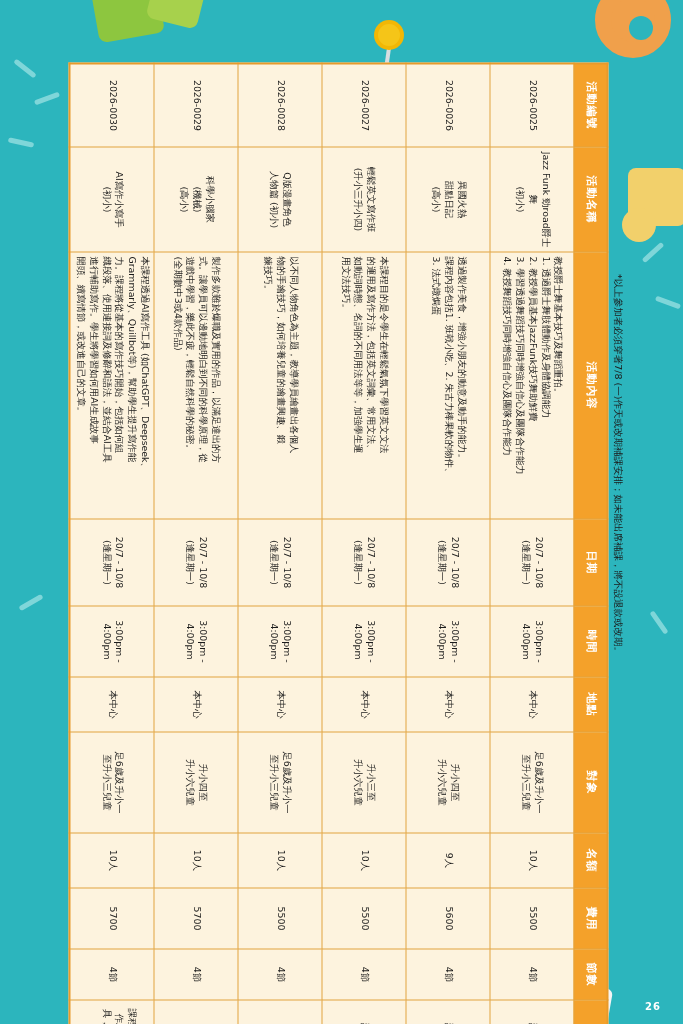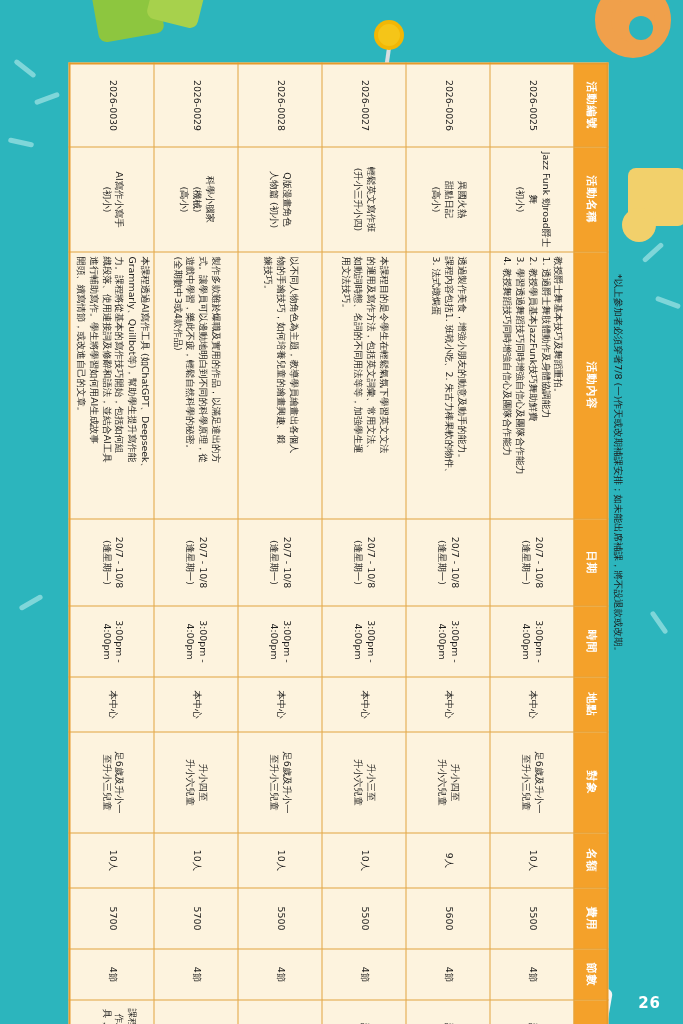--- a/index.html
+++ b/index.html
@@ -30,21 +30,21 @@
   .d-puzzle2{left:622px;top:208px;width:34px;height:34px;background:#f2d06b;border-radius:50%;}
   .d-clip{left:100px;top:965px;width:70px;height:46px;border:7px solid #f2c744;border-radius:30px;}
   .d-clip2{left:118px;top:975px;width:44px;height:30px;border:6px solid #f2c744;border-radius:20px;}
   .d-red{left:430px;top:986px;width:86px;height:40px;background:#e8543f;border-radius:6px;transform:rotate(-6deg);}
   .d-white{left:500px;top:980px;width:110px;height:46px;background:#f4f4f4;border-radius:6px;transform:rotate(10deg);}
   .d-blue{left:470px;top:1000px;width:70px;height:26px;background:#4a90d9;border-radius:4px;transform:rotate(4deg);}
 
   
   .page-number{
     position:absolute;right:22px;bottom:12px;
-    color:#fff;font-size:15px;font-weight:bold;letter-spacing:1px;
+    color:#fff;font-size:10px;font-weight:bold;letter-spacing:1px;
   }
 
   
   .footnote{
     position:absolute;
     left:617px;top:465px;
     transform:translate(-50%,-50%) rotate(90deg);
     transform-origin:center center;
     white-space:nowrap;
     font-size:9.5px;color:#1b1b1b;

